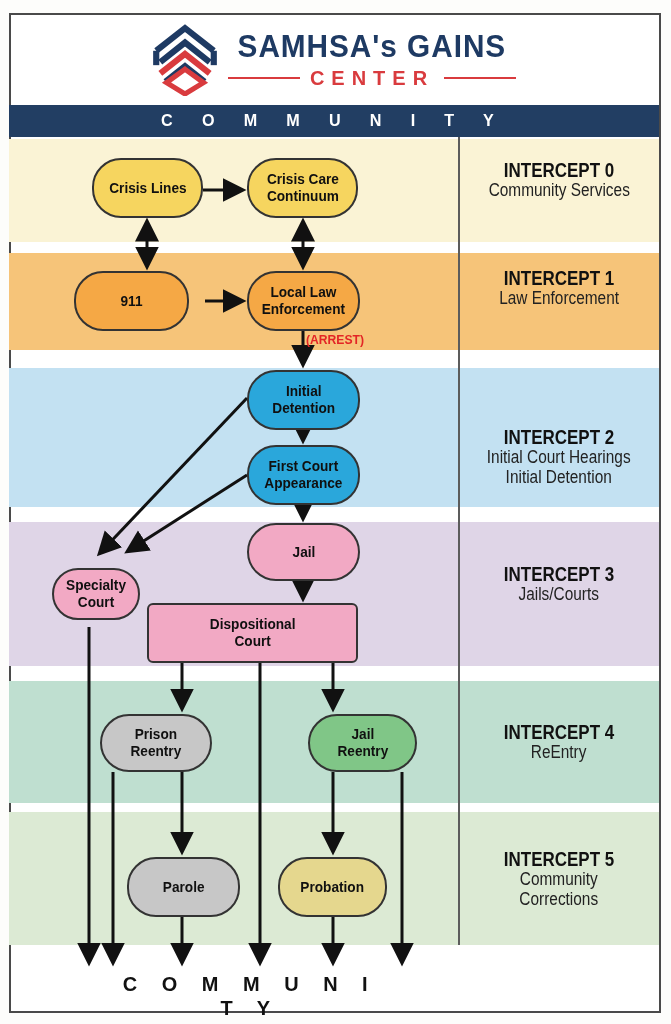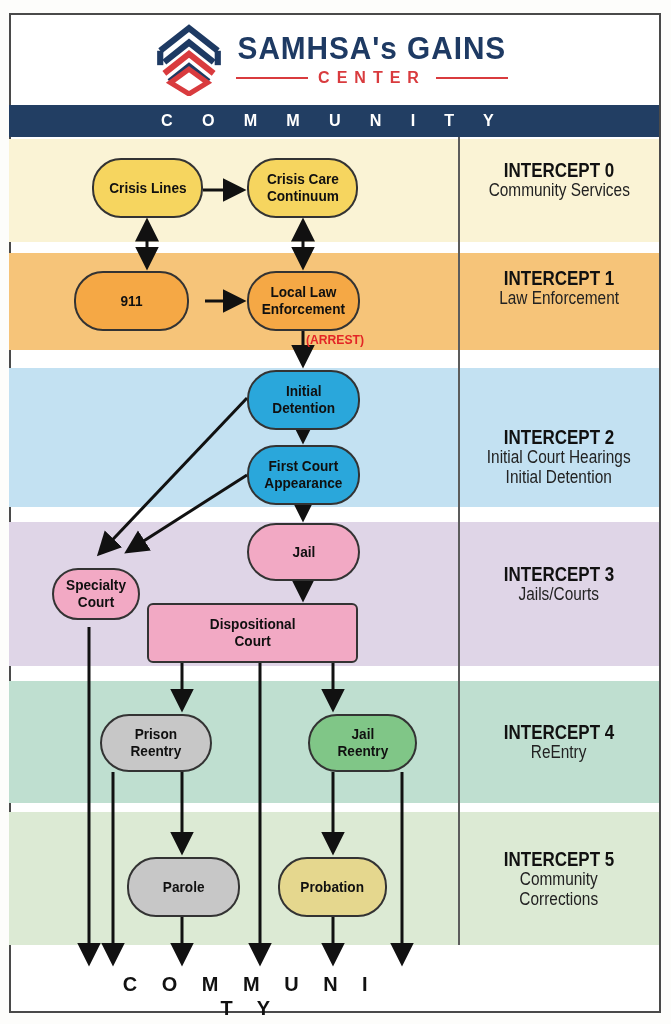--- a/index.html
+++ b/index.html
@@ -7,21 +7,21 @@
         font-family:"Liberation Sans", sans-serif;}
   .frame{position:absolute;left:9px;top:13px;width:648px;height:996px;background:#ffffff;
          border:2px solid #4a4a4a;}
   
   .logo-wrap{position:absolute;left:9px;top:13px;width:650px;height:92px;display:flex;
              align-items:center;justify-content:center;gap:10px;}
   .logo-text{display:flex;flex-direction:column;align-items:center;}
   .logo-title{color:#1e3a63;font-weight:bold;font-size:31px;letter-spacing:1px;transform:scaleX(0.96);}
   .logo-sub-row{display:flex;align-items:center;gap:10px;margin-top:2px;}
   .logo-line{height:2.5px;width:72px;background:#d93b3e;}
-  .logo-sub{color:#d93b3e;font-weight:bold;font-size:16px;letter-spacing:7px;transform:scaleX(1.0);}
+  .logo-sub{color:#d93b3e;font-weight:bold;font-size:20px;letter-spacing:7px;transform:scaleX(1.0);}
   .navybar{position:absolute;left:9px;top:105px;width:650px;height:32px;background:#223e63;
            display:flex;align-items:center;justify-content:center;}
   .navybar span{color:#ffffff;font-weight:bold;font-size:17px;letter-spacing:13px;transform:scaleX(0.95);}
   
   .band{position:absolute;left:9px;width:650px;}
   .b0{top:139px;height:103px;background:#faf3d5;}
   .b1{top:253px;height:97px;background:#f6c479;}
   .b2{top:368px;height:139px;background:#c3e1f2;}
   .b3{top:522px;height:144px;background:#dfd5e7;}
   .b4{top:681px;height:122px;background:#bfdfd0;}

